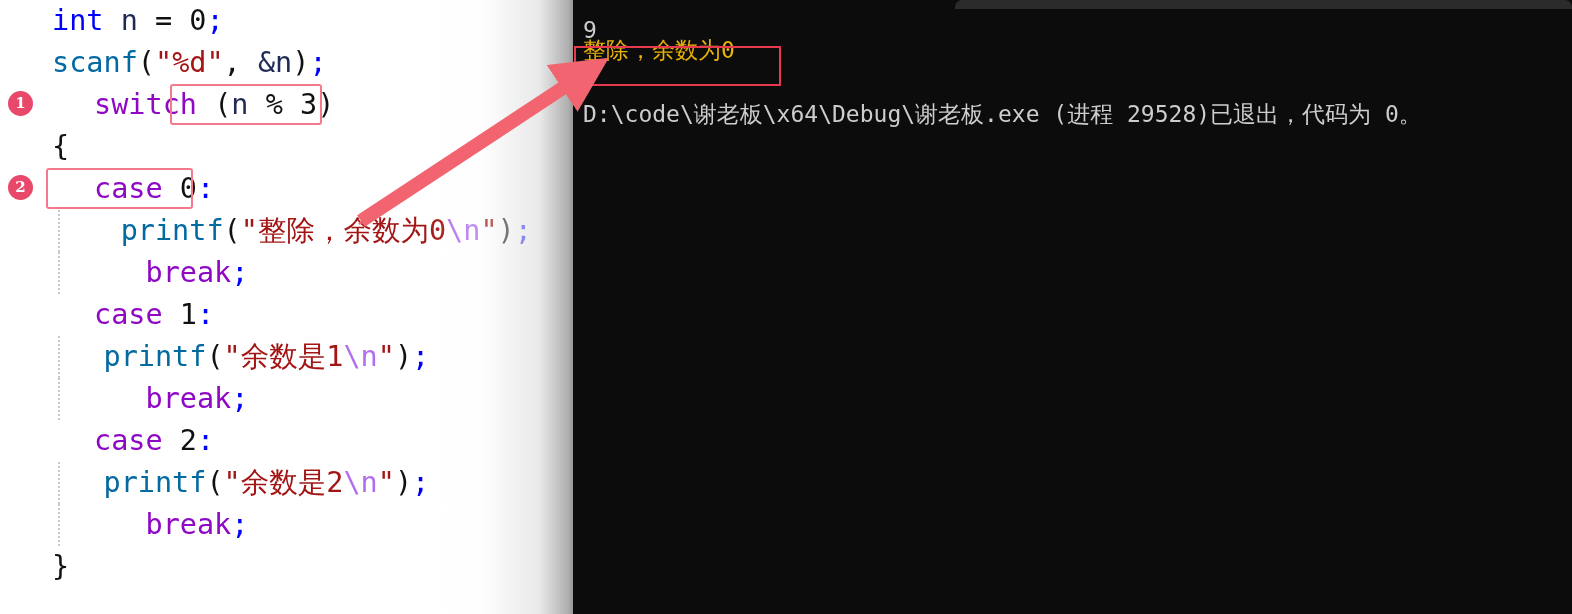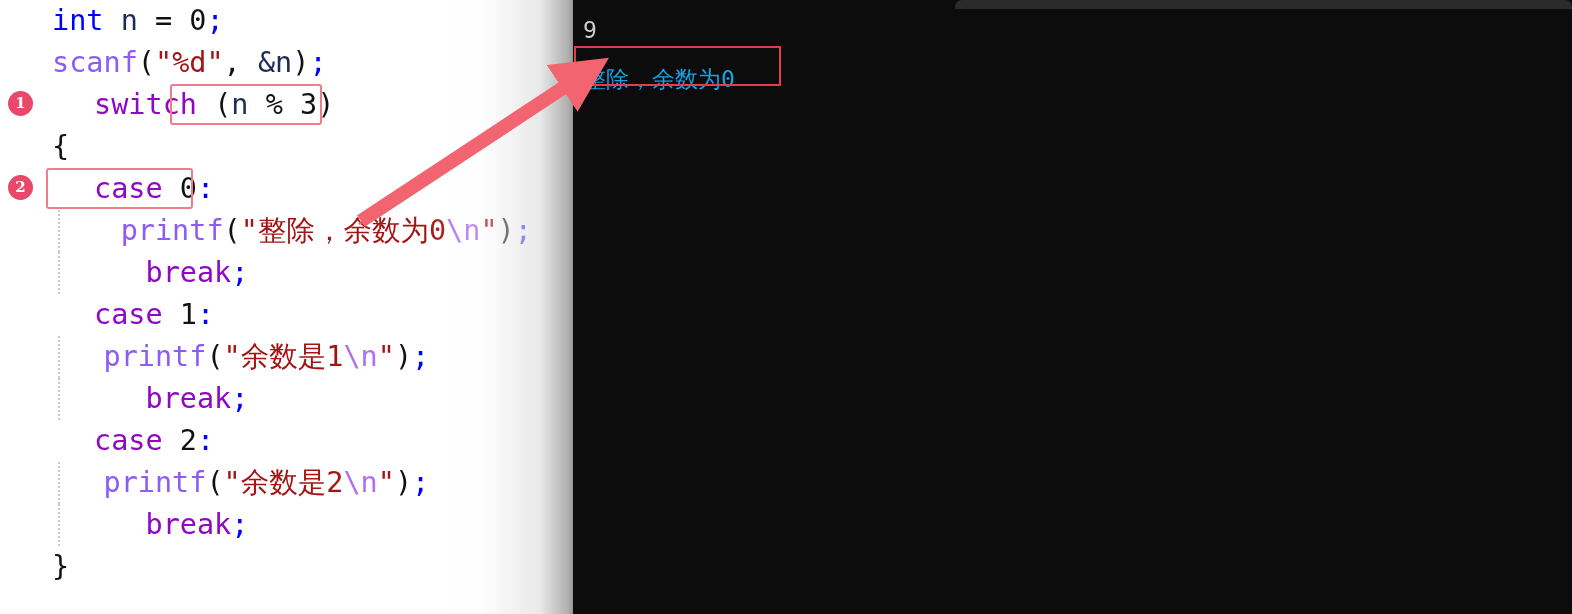--- a/index.html
+++ b/index.html
@@ -58,21 +58,21 @@
     width: 2px;
     border-left: 2px dotted #c9c9c9;
     z-index: 0;
   }
 
   
   .t-kw      { color: #0000ff; }          
   .t-ctl     { color: #8f08c4; margin-left: 42px; }          
   .t-ident   { color: #1f2a55; }          
   .t-plain   { color: #111111; }          
-  .t-func    { color: #8b5cf6; }          
+  .t-func    { color: #0369a1; }          
   .t-str     { color: #a31515; }          
   .t-esc     { color: #b06ff0; }          
   .t-punct   { color: #0000ff; }          
   .t-paren   { color: #111111; }
 
   
   .hl-box {
     position: absolute;
     border: 2.5px solid #f3798c;
     border-radius: 3px;
@@ -118,21 +118,21 @@
   .console-text {
     position: absolute;
     left: 10px;
     font-family: "DejaVu Sans Mono", monospace;
     font-size: 23px;
     line-height: 29px;
     color: #cdcdcd;
     white-space: pre;
   }
   #console-line-input  { top: 16px; }
-  #console-line-out    { top: 65px; color: #0ea5e9; }
+  #console-line-out    { top: 36px; color: #eab308; }
   #console-line-exit   { top: 100px; }
   #console-line-close  { top: 131px; }
 
   #console-hl-box {
     position: absolute;
     left: 1px; top: 46px;
     width: 207px;
     height: 40px;
     border: 2px solid #e83a4f;
     box-sizing: border-box;
@@ -189,20 +189,21 @@
 
   <div id="console-pane">
     <div id="console-titlebar"></div>
 
     <div class="console-text" id="console-line-input">9</div>
 
     <div id="console-hl-box"></div>
 
     <div class="console-text" id="console-line-out">整除，余数为0</div>
 
+    <div class="console-text" id="console-line-exit">D:\code\谢老板\x64\Debug\谢老板.exe (进程 29528)已退出，代码为 0。</div>
 
 
   </div>
 
   <svg id="arrow-overlay" viewBox="0 0 1572 614" width="1572" height="614">
     <defs>
       <marker id="arrowhead" markerWidth="4" markerHeight="4" refX="1.1" refY="2" orient="auto" markerUnits="strokeWidth">
         <polygon points="0,0 4,2 0,4" fill="#f2646f"></polygon>
       </marker>
     </defs>

